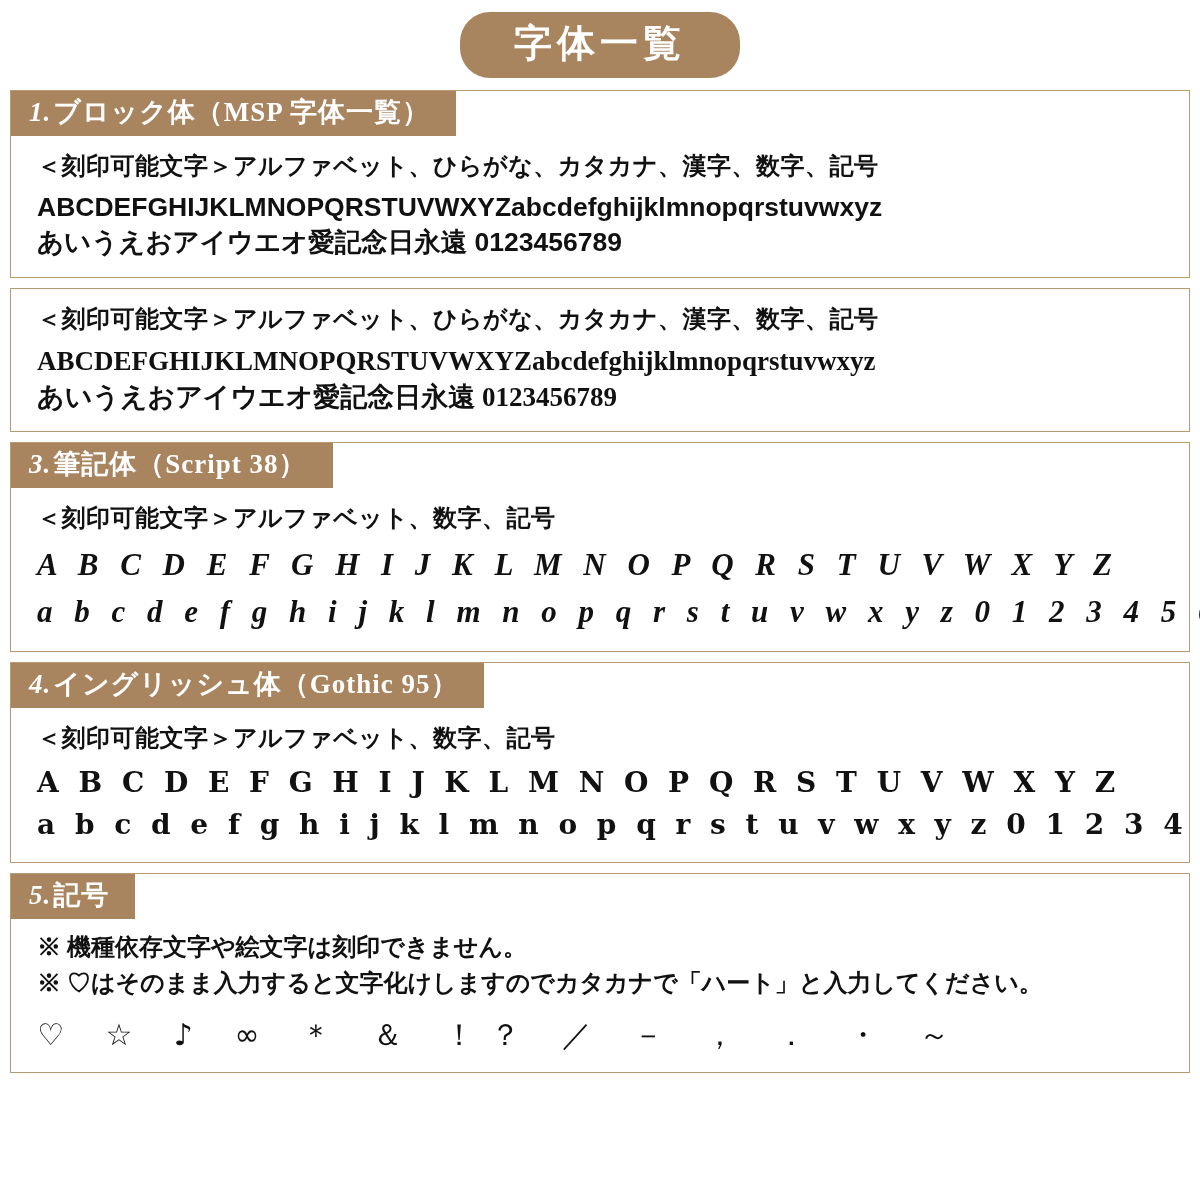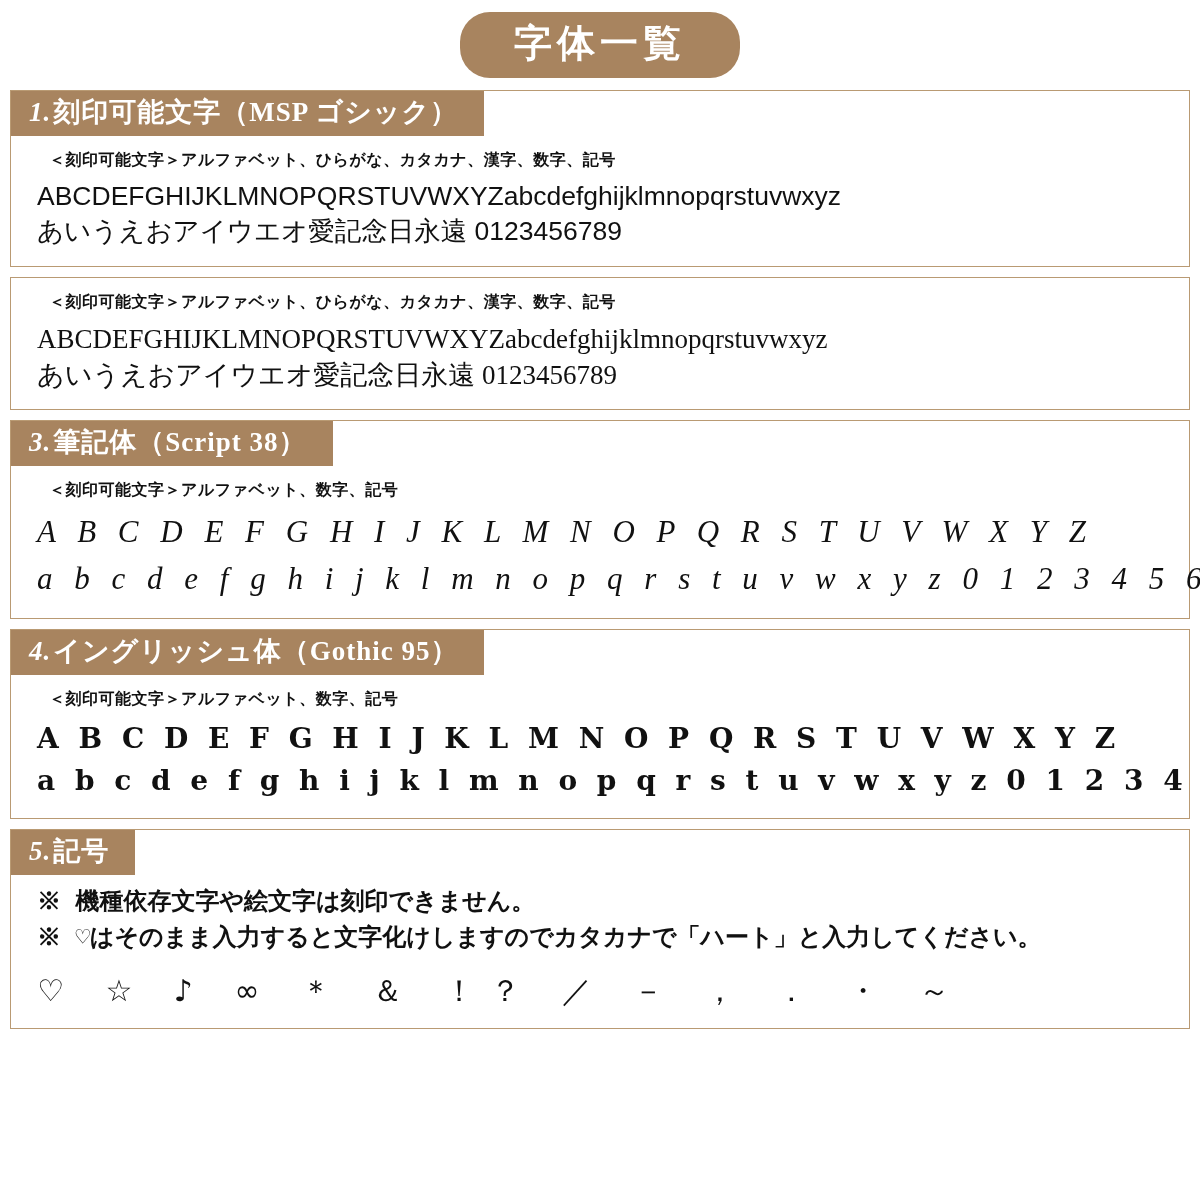--- a/index.html
+++ b/index.html
@@ -63,31 +63,32 @@
   .sec-head .num {
     font-style: italic;
     font-family: "Liberation Serif", serif;
     font-weight: bold;
     padding-right: 2px;
   }
   .sec-body {
     padding: 10px 22px 16px 26px;
   }
   .note {
-    font-size: 16px;
+    font-size: 24px;
     font-weight: bold;
     letter-spacing: 0.5px;
-    margin: 4px 0 8px 12px;
+    margin: 4px 0 8px 0;
     font-family: "Liberation Sans", sans-serif;
   }
 
   
   .sample {
     white-space: nowrap;
     line-height: 1.34;
+    font-weight: bold;
   }
   .sample.gothic {
     font-family: "Liberation Sans", sans-serif;
     font-size: 26.5px;
     letter-spacing: 0px;
   }
   .sample.mincho {
     font-family: "Liberation Serif", serif;
     font-size: 27px;
     letter-spacing: 0px;
@@ -110,34 +111,34 @@
     font-family: "DejaVu Sans", sans-serif;
     font-size: 30px;
     letter-spacing: 16px;
     margin-top: 14px;
     white-space: nowrap;
   }
   .warn {
     font-size: 24px;
     font-weight: bold;
     line-height: 1.5;
-    font-family: Liberation Mono, monospace;
+    font-family: Liberation Serif, serif;
   }
 </style>
 </head>
 <body>
 
 <div class="page">
 
   <div class="title-wrap">
     <div class="title-pill">字体一覧</div>
   </div>
 
   <div class="section">
-    <div class="sec-head"><span class="num">1.</span><span>刻印可能文字（MSP ゴシック）</span></div>
+    <div class="sec-head"><span class="num">1.</span><span>ブロック体（MSP 字体一覧）</span></div>
     <div class="sec-body">
       <div class="note">＜刻印可能文字＞アルファベット、ひらがな、カタカナ、漢字、数字、記号</div>
       <div class="sample gothic">ABCDEFGHIJKLMNOPQRSTUVWXYZabcdefghijklmnopqrstuvwxyz</div>
       <div class="sample gothic">あいうえおアイウエオ愛記念日永遠 0123456789</div>
     </div>
   </div>
 
   <div class="section">
     <div class="sec-body">
       <div class="note">＜刻印可能文字＞アルファベット、ひらがな、カタカナ、漢字、数字、記号</div>

